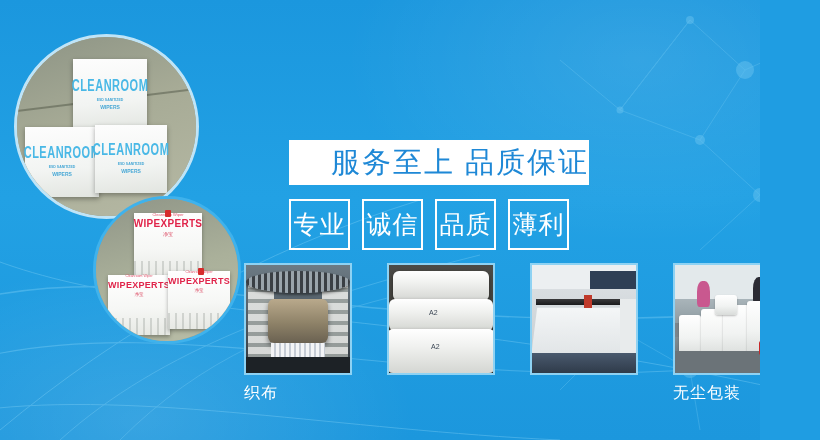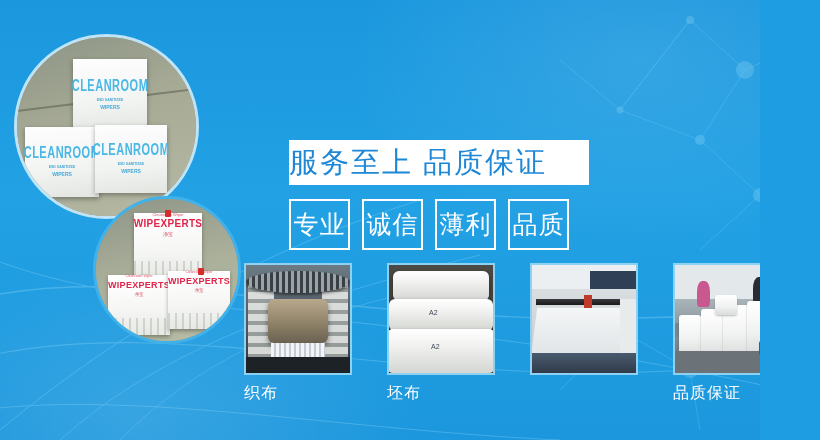--- a/index.html
+++ b/index.html
@@ -75,21 +75,21 @@
 
   
   .headline {
     position:absolute; left:288px; top:72px;
     font-size:40px; font-weight:bold; color:#ffe400;
     letter-spacing:0px; line-height:1.05; white-space:nowrap;
     text-shadow:0 1px 0 rgba(60,40,0,.10);
   }
   .subtitle-bar {
     position:absolute; left:289px; top:140px; width:300px; height:45px;
-    background:#ffffff; display:flex; align-items:center; justify-content:flex-start;
+    background:#ffffff; display:flex; align-items:center; justify-content:flex-end;
   }
   .subtitle-text {
     font-size:29px; color:#1e88d6; letter-spacing:2px; white-space:nowrap;
   }
 
   
   .tags { position:absolute; left:289px; top:199px; display:flex; gap:12px; }
   .tag {
     width:61px; height:51px; border:2px solid #ffffff;
     display:flex; align-items:center; justify-content:center;
@@ -274,22 +274,22 @@
   </div>
 
 
   <div class="subtitle-bar">
     <span class="subtitle-text">服务至上 品质保证</span>
   </div>
 
   <div class="tags">
     <div class="tag">专业</div>
     <div class="tag">诚信</div>
+    <div class="tag">品质</div>
     <div class="tag">薄利</div>
-    <div class="tag">品质</div>
   </div>
 
   <div class="thumbs">
 
     <div class="thumb-cell">
       <div class="thumb-frame">
         <div class="knit">
           <div class="knit-spools-l"></div>
           <div class="knit-spools-r"></div>
           <div class="knit-ring"></div>
@@ -304,21 +304,20 @@
     <div class="thumb-cell">
       <div class="thumb-frame">
         <div class="rolls">
           <div class="roll" style="left:4px; top:6px; width:96px; height:30px;"></div>
           <div class="roll" style="left:0px; top:34px; width:104px; height:32px;"></div>
           <div class="roll" style="left:-2px; top:64px; width:108px; height:44px;"></div>
           <div class="roll-mark" style="left:40px; top:44px;">A2</div>
           <div class="roll-mark" style="left:42px; top:78px;">A2</div>
         </div>
       </div>
-      <div class="thumb-caption">坯布</div>
     </div>
 
     <div class="thumb-cell">
       <div class="thumb-frame">
         <div class="laser">
           <div class="laser-wall"></div>
           <div class="laser-wall-dark"></div>
           <div class="laser-bed"></div>
           <div class="laser-gantry"></div>
           <div class="laser-head"></div>
@@ -337,17 +336,17 @@
           <div class="pack-table"></div>
           <div class="pack-bag" style="left:4px;  top:50px; width:22px; height:42px;"></div>
           <div class="pack-bag" style="left:26px; top:44px; width:24px; height:48px;"></div>
           <div class="pack-bag" style="left:48px; top:40px; width:26px; height:52px;"></div>
           <div class="pack-bag" style="left:72px; top:36px; width:26px; height:54px;"></div>
           <div class="pack-bag" style="left:40px; top:30px; width:22px; height:20px;"></div>
           <div class="pack-floor"></div>
           <div class="pack-red"></div>
         </div>
       </div>
-      <div class="thumb-caption">品质保证</div>
+      <div class="thumb-caption">无尘包装</div>
     </div>
 
   </div>
 </div>
 
 </body></html>

